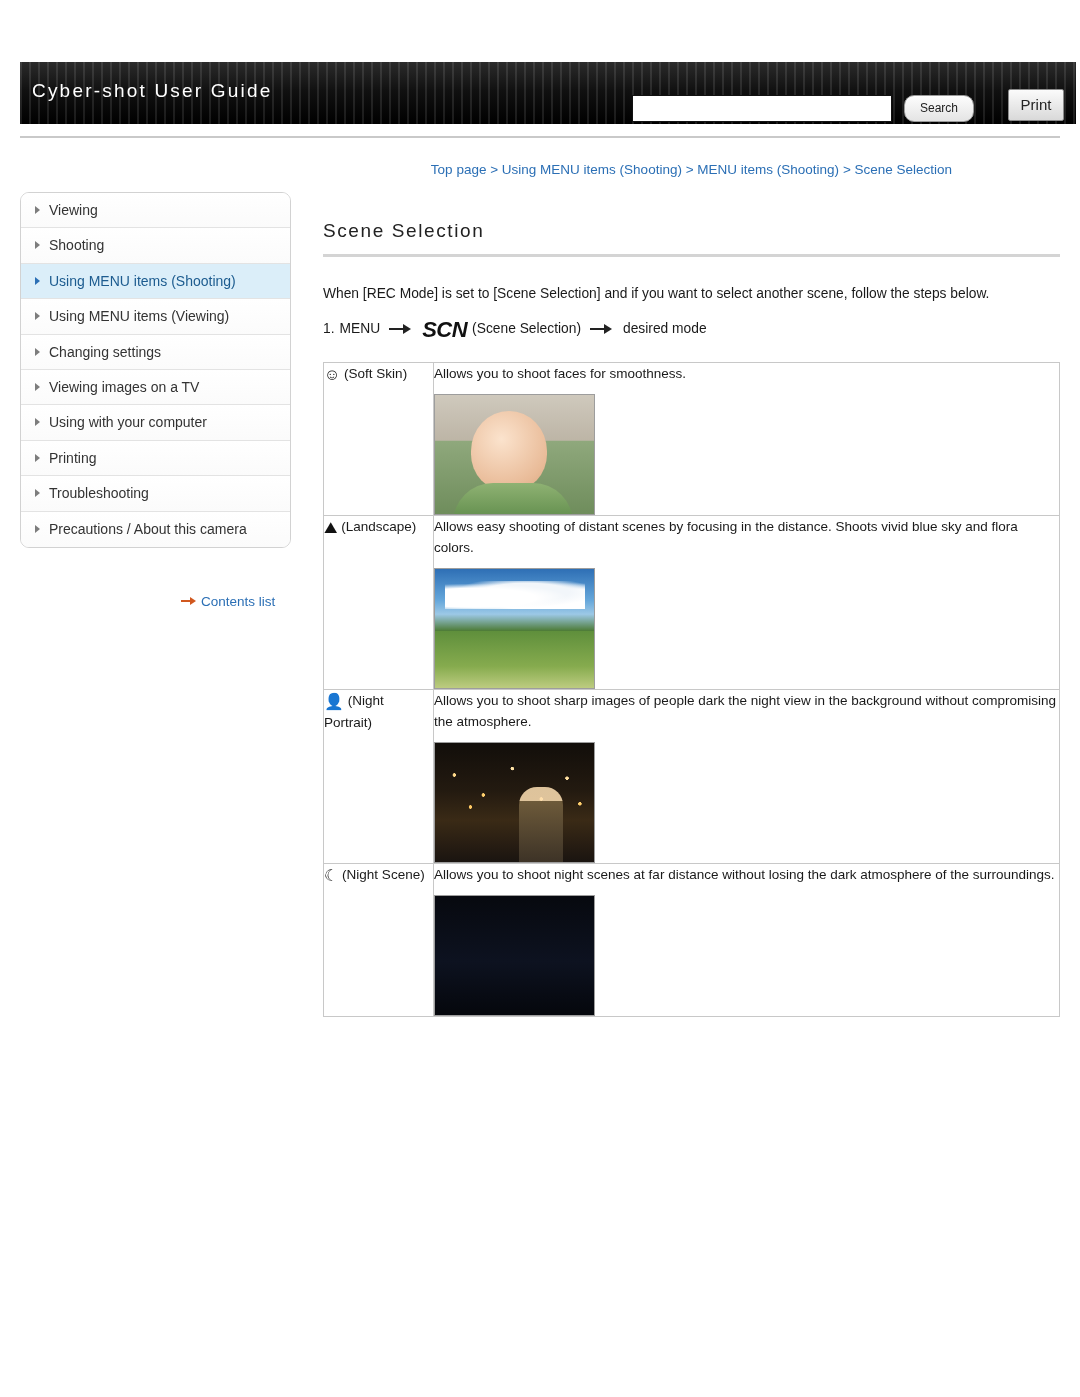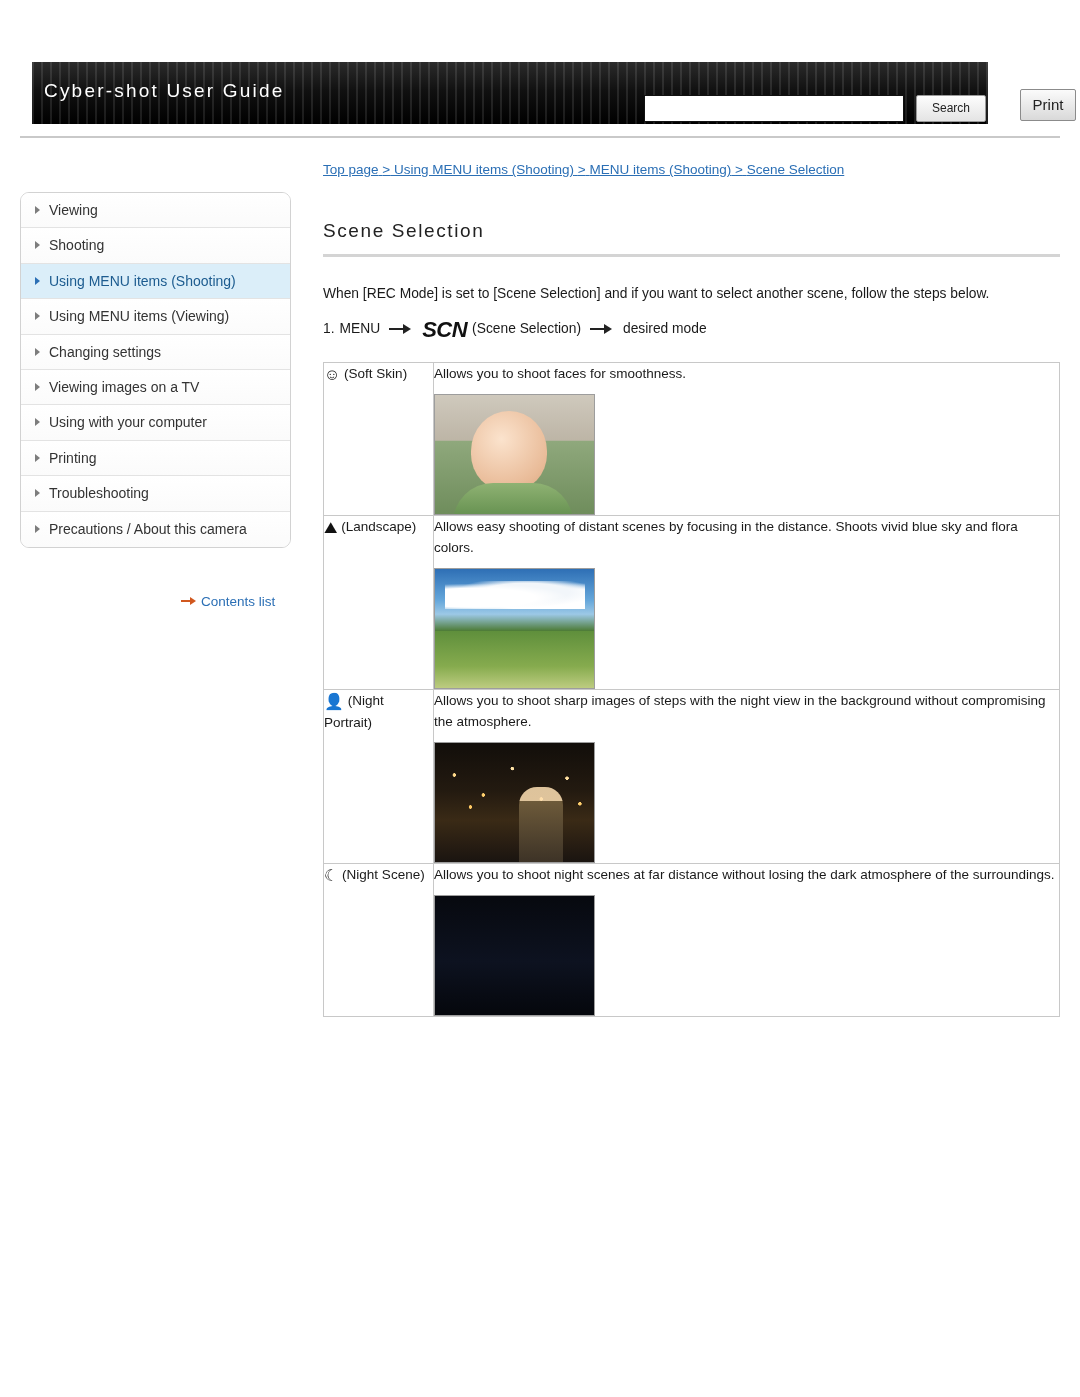--- a/index.html
+++ b/index.html
@@ -5,22 +5,22 @@
   * { box-sizing: border-box; }
   html, body {
     margin: 0; padding: 0;
     width: 1080px; height: 1397px;
     background: #ffffff;
     font-family: "Liberation Sans", sans-serif;
   }
   
   .header {
     position: absolute;
-    left: 32px; top: 62px;
-    width: 956px; height: 62px;
+    left: 20px; top: 62px;
+    width: 1056px; height: 62px;
     background: #000;
     background-image:
       repeating-linear-gradient(90deg, rgba(255,255,255,0.10) 0px, rgba(255,255,255,0.10) 2px, rgba(0,0,0,0) 2px, rgba(0,0,0,0) 9px),
       linear-gradient(180deg, #2b2b2b 0%, #111 45%, #000 100%);
   }
   .header-title {
     position: absolute;
     left: 12px; top: 18px;
     color: #fff;
     font-size: 19px;
@@ -40,21 +40,21 @@
     padding: 0 4px;
     font-size: 13px;
     font-family: "Liberation Sans", sans-serif;
   }
   .search-btn {
     position: absolute;
     left: 884px; top: 33px;
     width: 70px; height: 27px;
     background: linear-gradient(180deg,#fdfdfd,#e4e4e4);
     border: 1px solid #9a9a9a;
-    border-radius: 2px;
+    border-radius: 10px;
     font-size: 12px;
     color: #222;
     text-align: center;
     line-height: 25px;
     cursor: pointer;
   }
   .print-btn {
     position: absolute;
     left: 972px; top: 27px;
     width: 56px; height: 32px;
@@ -73,24 +73,23 @@
     position: absolute;
     left: 20px; top: 136px;
     width: 1040px; height: 2px;
     background: #c9c9c9;
   }
   
   .breadcrumb {
     position: absolute;
     left: 323px; top: 162px;
     width: 737px;
-    text-align: left;
+    text-align: center;
     font-size: 13.5px;
     color: #2b6fb5;
-    text-decoration: underline;
   }
   .breadcrumb .sep { color: #2b6fb5; }
   
   .sidebar {
     position: absolute;
     left: 20px; top: 192px;
     width: 271px;
     border: 1px solid #d2d2d2;
     border-radius: 9px;
     background: #fff;
@@ -433,21 +432,21 @@
           <div>Allows easy shooting of distant scenes by focusing in the distance. Shoots vivid blue sky and flora colors.</div>
           <div class="thumb t-landscape"></div>
         </td>
       </tr>
       <tr>
         <td class="icon-cell">
           <span class="icon-glyph">👤</span>
           <span class="icon-label">(Night Portrait)</span>
         </td>
         <td class="desc-cell">
-          <div>Allows you to shoot sharp images of steps with the night view in the background without compromising the atmosphere.</div>
+          <div>Allows you to shoot sharp images of people dark the night view in the background without compromising the atmosphere.</div>
           <div class="thumb t-night-portrait"></div>
         </td>
       </tr>
       <tr>
         <td class="icon-cell">
           <span class="icon-glyph">☾</span>
           <span class="icon-label">(Night Scene)</span>
         </td>
         <td class="desc-cell">
           <div>Allows you to shoot night scenes at far distance without losing the dark atmosphere of the surroundings.</div>

